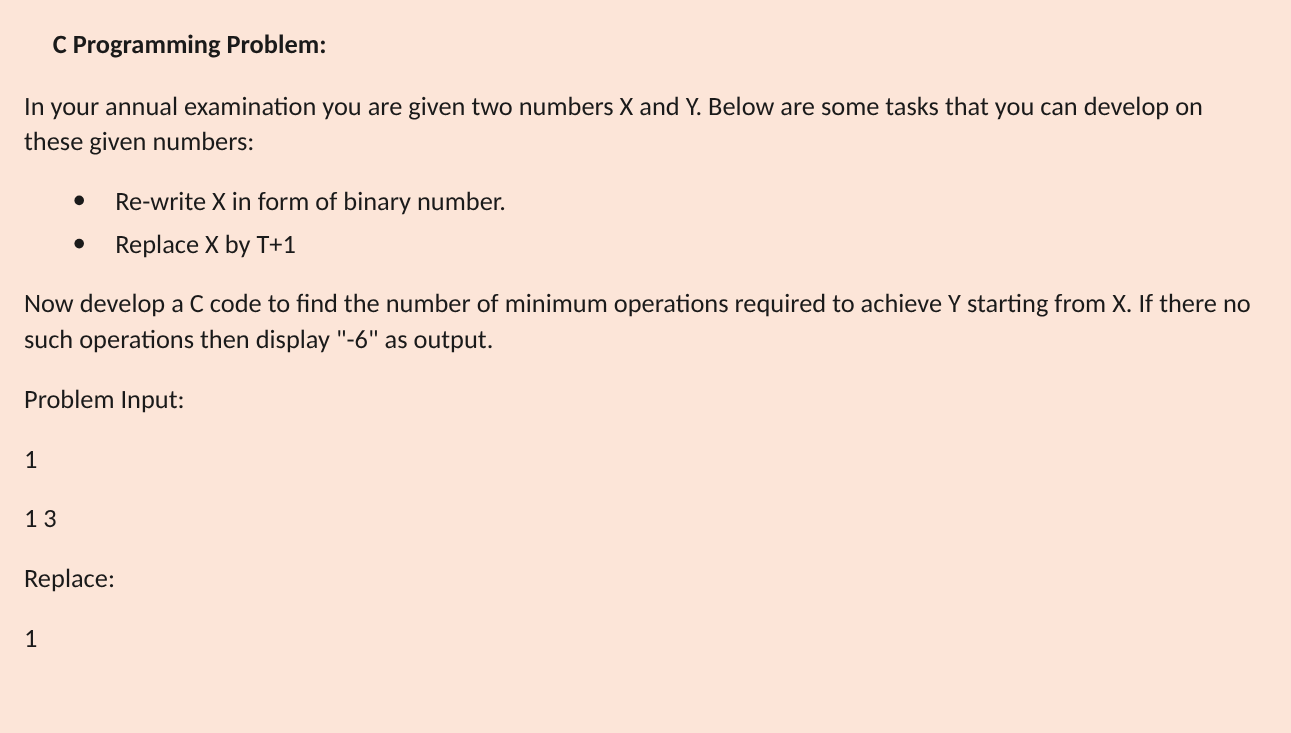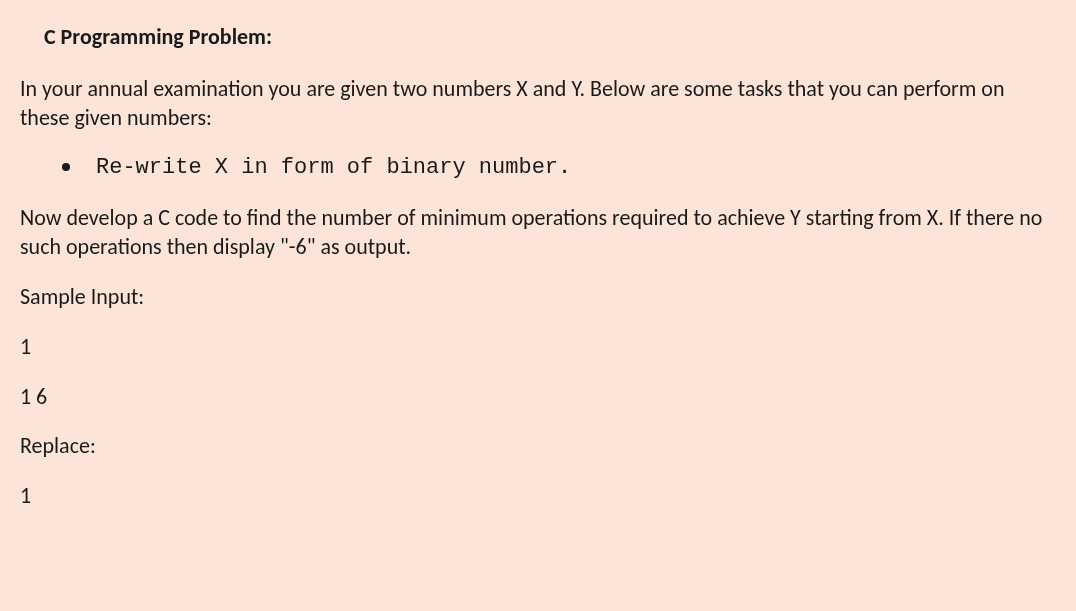--- a/index.html
+++ b/index.html
@@ -38,43 +38,46 @@
       width: 8px;
       height: 8px;
       background-color: #1a1a1a;
       border-radius: 50%;
       margin-top: 10px;
       margin-right: 26px;
       flex-shrink: 0;
     }
     .bullet-text {
       flex: 1;
-      font-family: Liberation Mono, monospace;
     }
     .sample-line {
       margin-bottom: 20px;
     }
   </style>
 </head>
 <body>
 
 <div class="heading">C Programming Problem:</div>
 
-<div class="para">In your annual examination you are given two numbers X and Y. Below are some tasks that you can perform on these given numbers:</div>
+<div class="para">In your annual examination you are given two numbers X and Y. Below are some tasks that you can develop on these given numbers:</div>
 
 <div class="bullet-list">
   <div class="bullet-item">
     <span class="bullet-dot"></span>
     <span class="bullet-text">Re-write X in form of binary number.</span>
   </div>
+  <div class="bullet-item">
+    <span class="bullet-dot"></span>
+    <span class="bullet-text">Replace X by T+1</span>
+  </div>
 </div>
 
 <div class="para">Now develop a C code to find the number of minimum operations required to achieve Y starting from X. If there no such operations then display "-6" as output.</div>
 
-<div class="sample-line">Sample Input:</div>
+<div class="sample-line">Problem Input:</div>
 
 <div class="sample-line">1</div>
 
-<div class="sample-line">1 6</div>
+<div class="sample-line">1 3</div>
 
 <div class="sample-line">Replace:</div>
 
 <div class="sample-line">1</div>
 
 </body></html>

